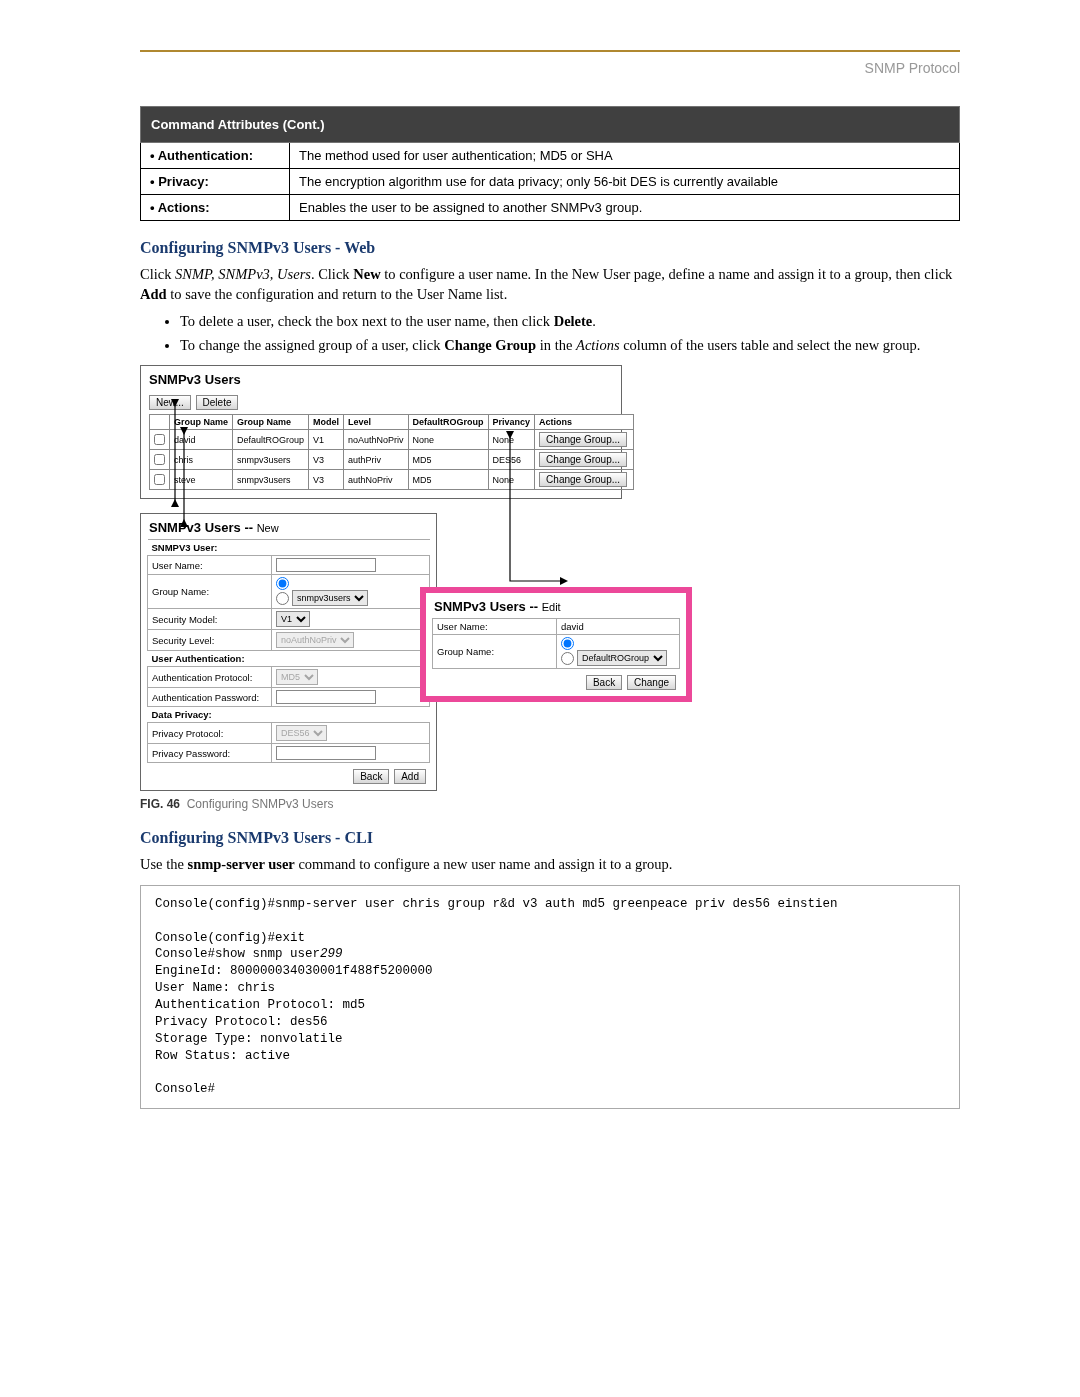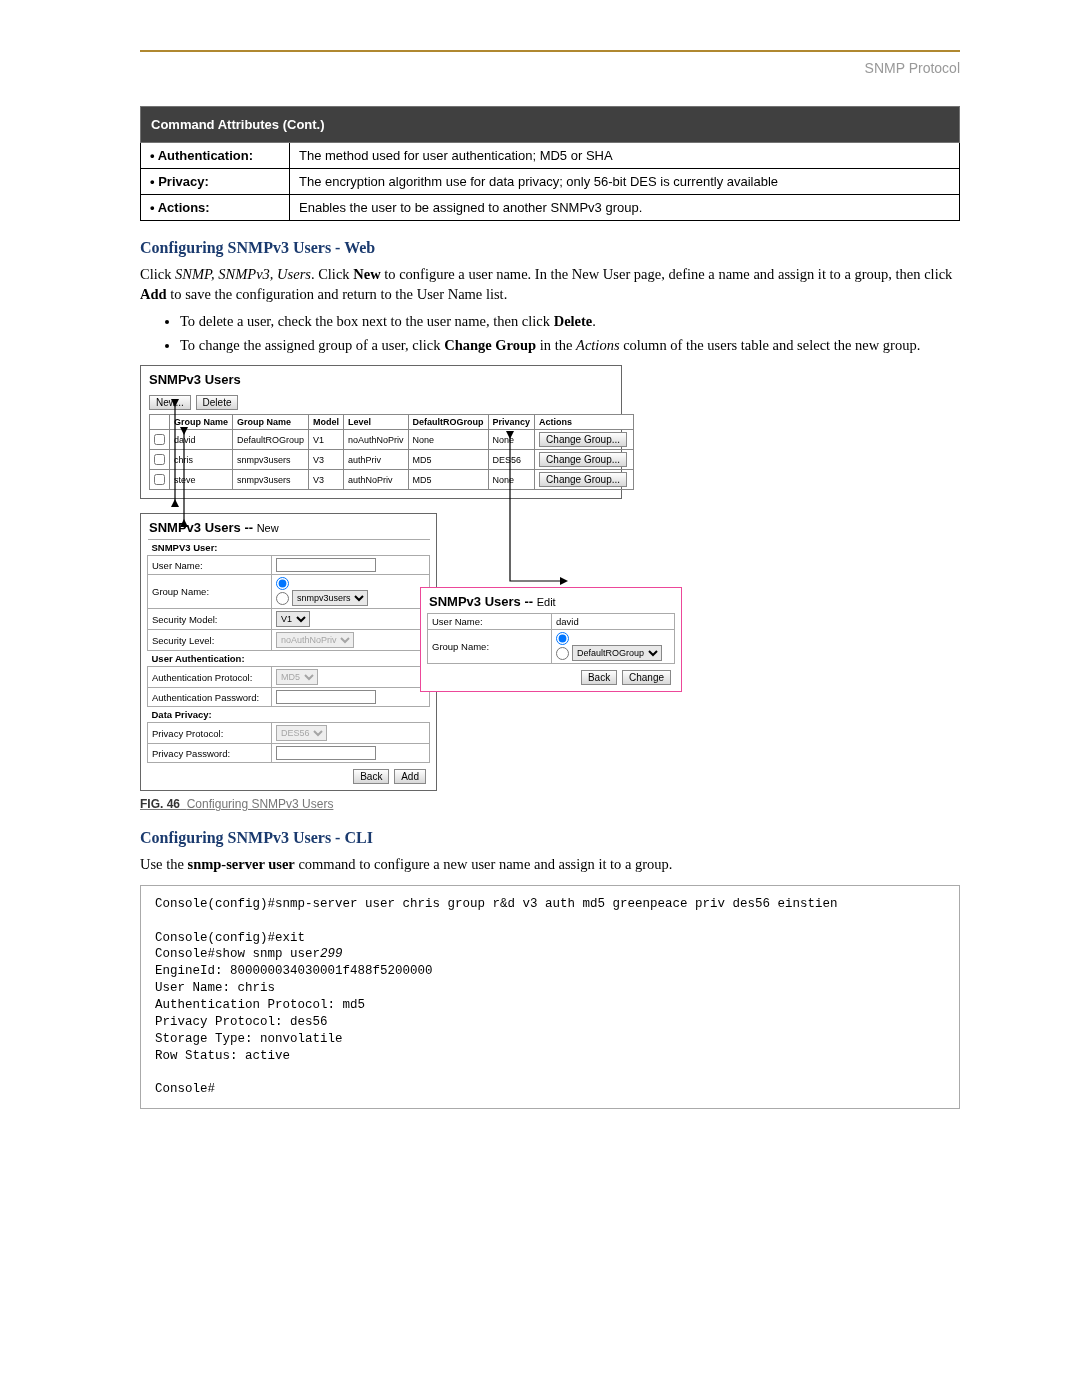--- a/index.html
+++ b/index.html
@@ -142,39 +142,38 @@
     background: #e8e8e8;
   }
   .radio { margin: 0 3px 0 0; vertical-align: middle; }
   .panel-btns { text-align: right; padding: 0 8px 6px 8px; }
   .arrow-svg { position: absolute; pointer-events: none; }
   .fig-caption {
     font-family: Arial, sans-serif;
     font-size: 12px;
     color: #777;
     margin: 4px 0 14px 0;
-    text-decoration: underline;
   }
   .fig-caption .figlabel { color: #333; font-weight: bold; }
   .codeblock {
     border: 1px solid #aaa;
     font-family: 'Courier New', monospace;
     font-size: 12.5px;
     padding: 10px 14px;
     white-space: pre;
     line-height: 1.35;
     margin: 10px 0 20px 0;
   }
   .codeblock .ciarg { font-style: italic; }
   .edit-panel {
     position: absolute;
     left: 280px;
     top: 222px;
     width: 260px;
-    border: 1px solid #ec4899;
+    border: 6px solid #ec4899;
     background: #fff;
     font-family: Arial, sans-serif;
     font-size: 10px;
   }
 </style>
 </head>
 <body>
 
 <div class="page">
   <div class="top-border"></div>

